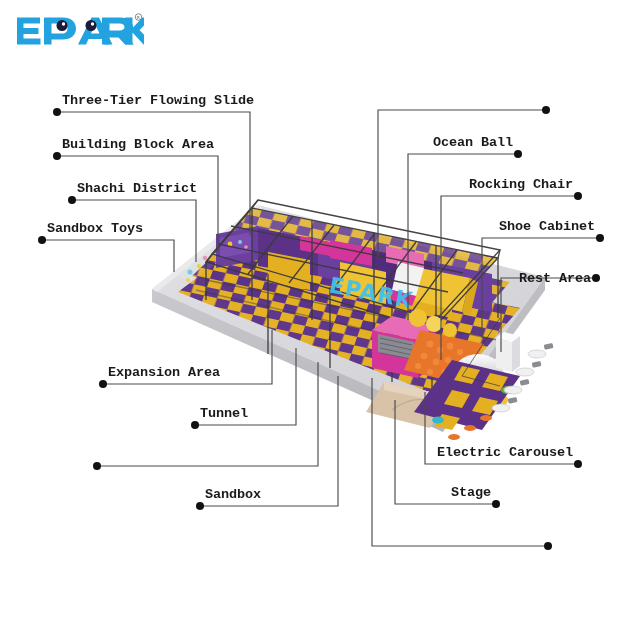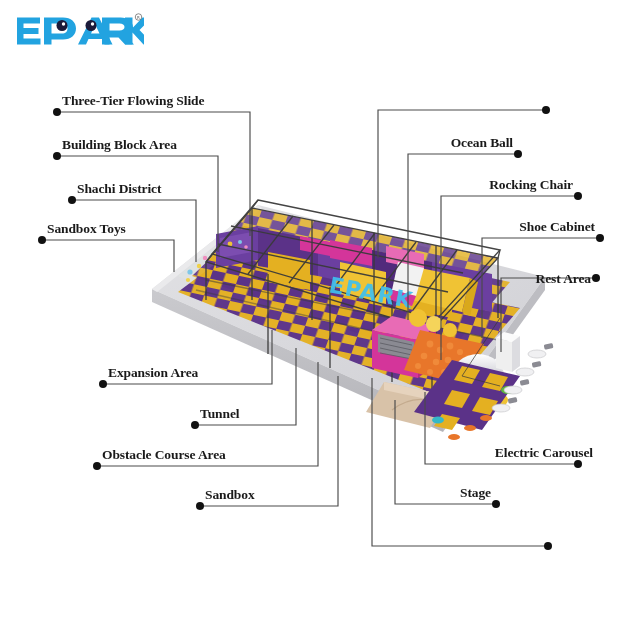--- a/index.html
+++ b/index.html
@@ -15,21 +15,21 @@
 
   
   #logo{position:absolute;left:14px;top:12px;width:130px;height:40px;}
 
   
   #callouts{position:absolute;left:0;top:0;width:640px;height:640px;}
 
   
   .lbl{
     position:absolute;
-    font-family:Liberation Serif, serif;
+    font-family:Liberation Mono, monospace;
     font-size:13.5px;
     font-weight:600;
     color:#1a1a1a;
     white-space:nowrap;
     letter-spacing:-0.1px;
     line-height:1;
   }
   .lbl.r{transform:translateX(-100%);}
 
   
@@ -332,23 +332,22 @@
       <circle cx="548" cy="546" r="4"></circle>
     </g>
   </svg>
 
   <div class="lbl" style="left:62px;  top:94px;">Three-Tier Flowing Slide</div>
   <div class="lbl" style="left:62px;  top:138px;">Building Block Area</div>
   <div class="lbl" style="left:77px;  top:182px;">Shachi District</div>
   <div class="lbl" style="left:47px;  top:222px;">Sandbox Toys</div>
   <div class="lbl" style="left:108px; top:366px;">Expansion Area</div>
   <div class="lbl" style="left:200px; top:407px;">Tunnel</div>
-  <div class="lbl" style="left:102px; top:448px;">Obstacle Course Area</div>
   <div class="lbl" style="left:205px; top:488px;">Sandbox</div>
 
   <div class="lbl r" style="left:513px; top:136px;">Ocean Ball</div>
   <div class="lbl r" style="left:573px; top:178px;">Rocking Chair</div>
   <div class="lbl r" style="left:595px; top:220px;">Shoe Cabinet</div>
   <div class="lbl r" style="left:591px; top:272px;">Rest Area</div>
-  <div class="lbl r" style="left:573px; top:446px;margin-left:20px;">Electric Carousel</div>
+  <div class="lbl r" style="left:573px; top:446px;">Electric Carousel</div>
   <div class="lbl r" style="left:491px; top:486px;">Stage</div>
 
 </div>
 
 </body></html>

